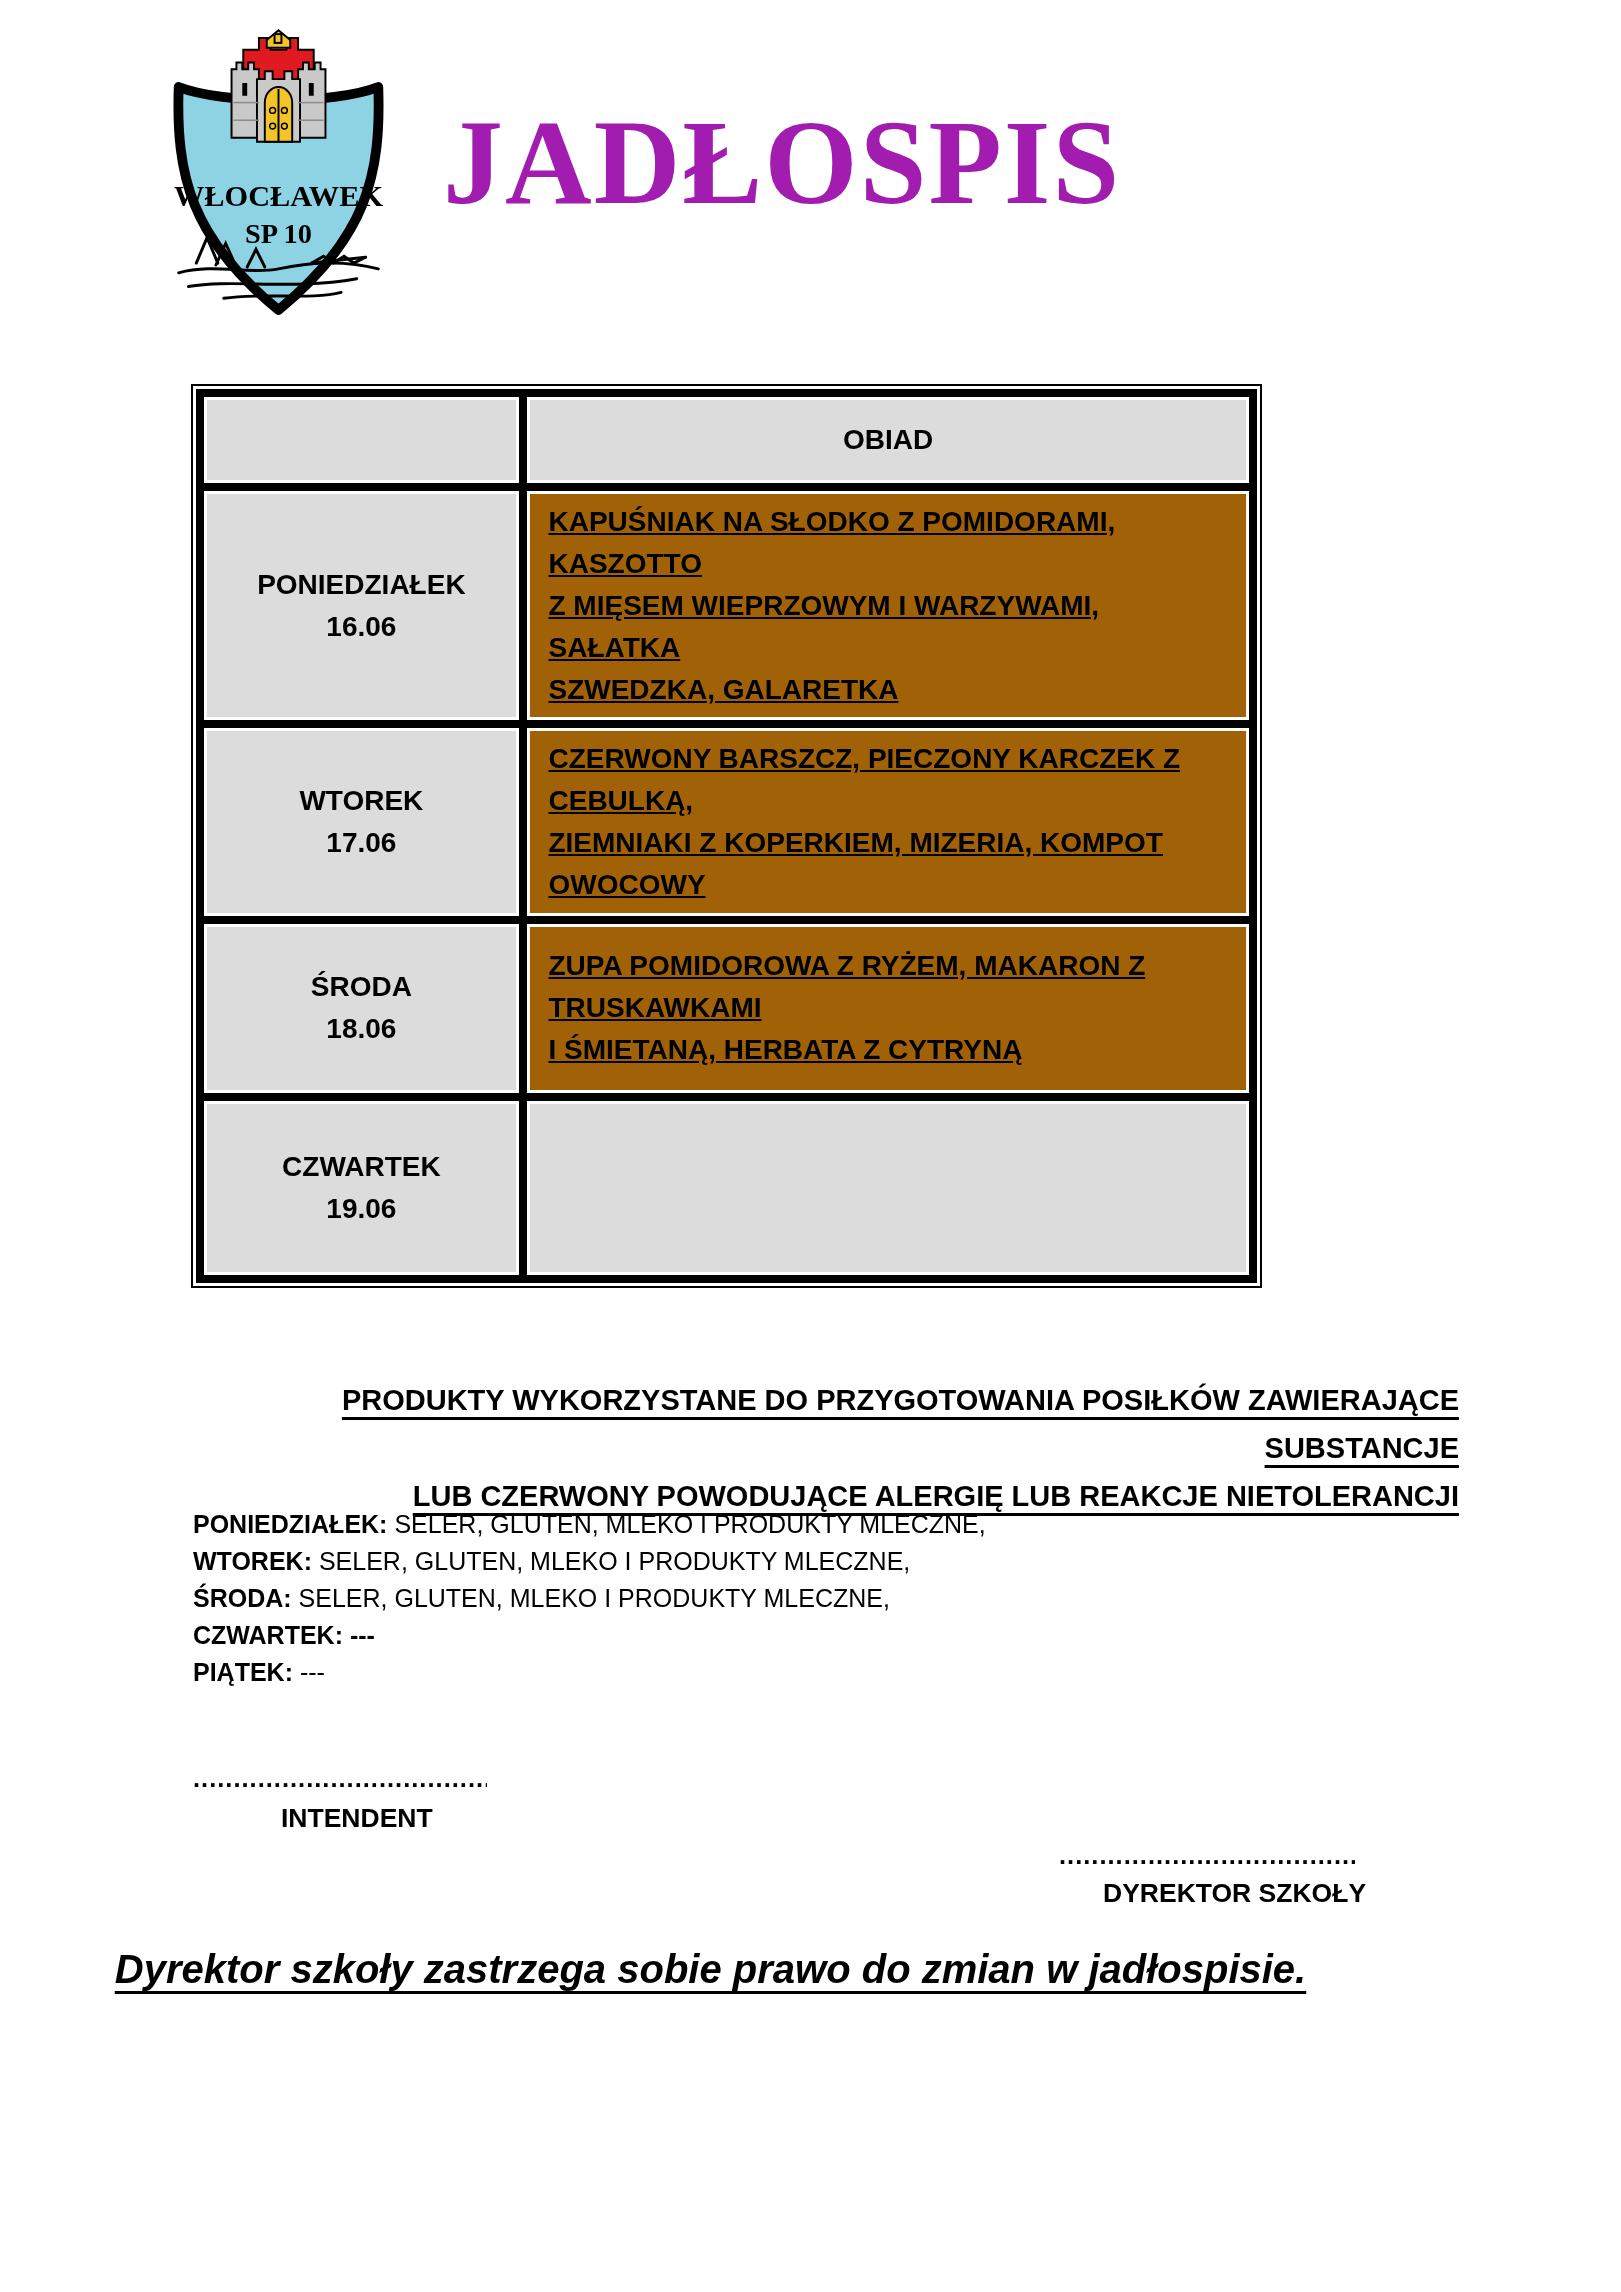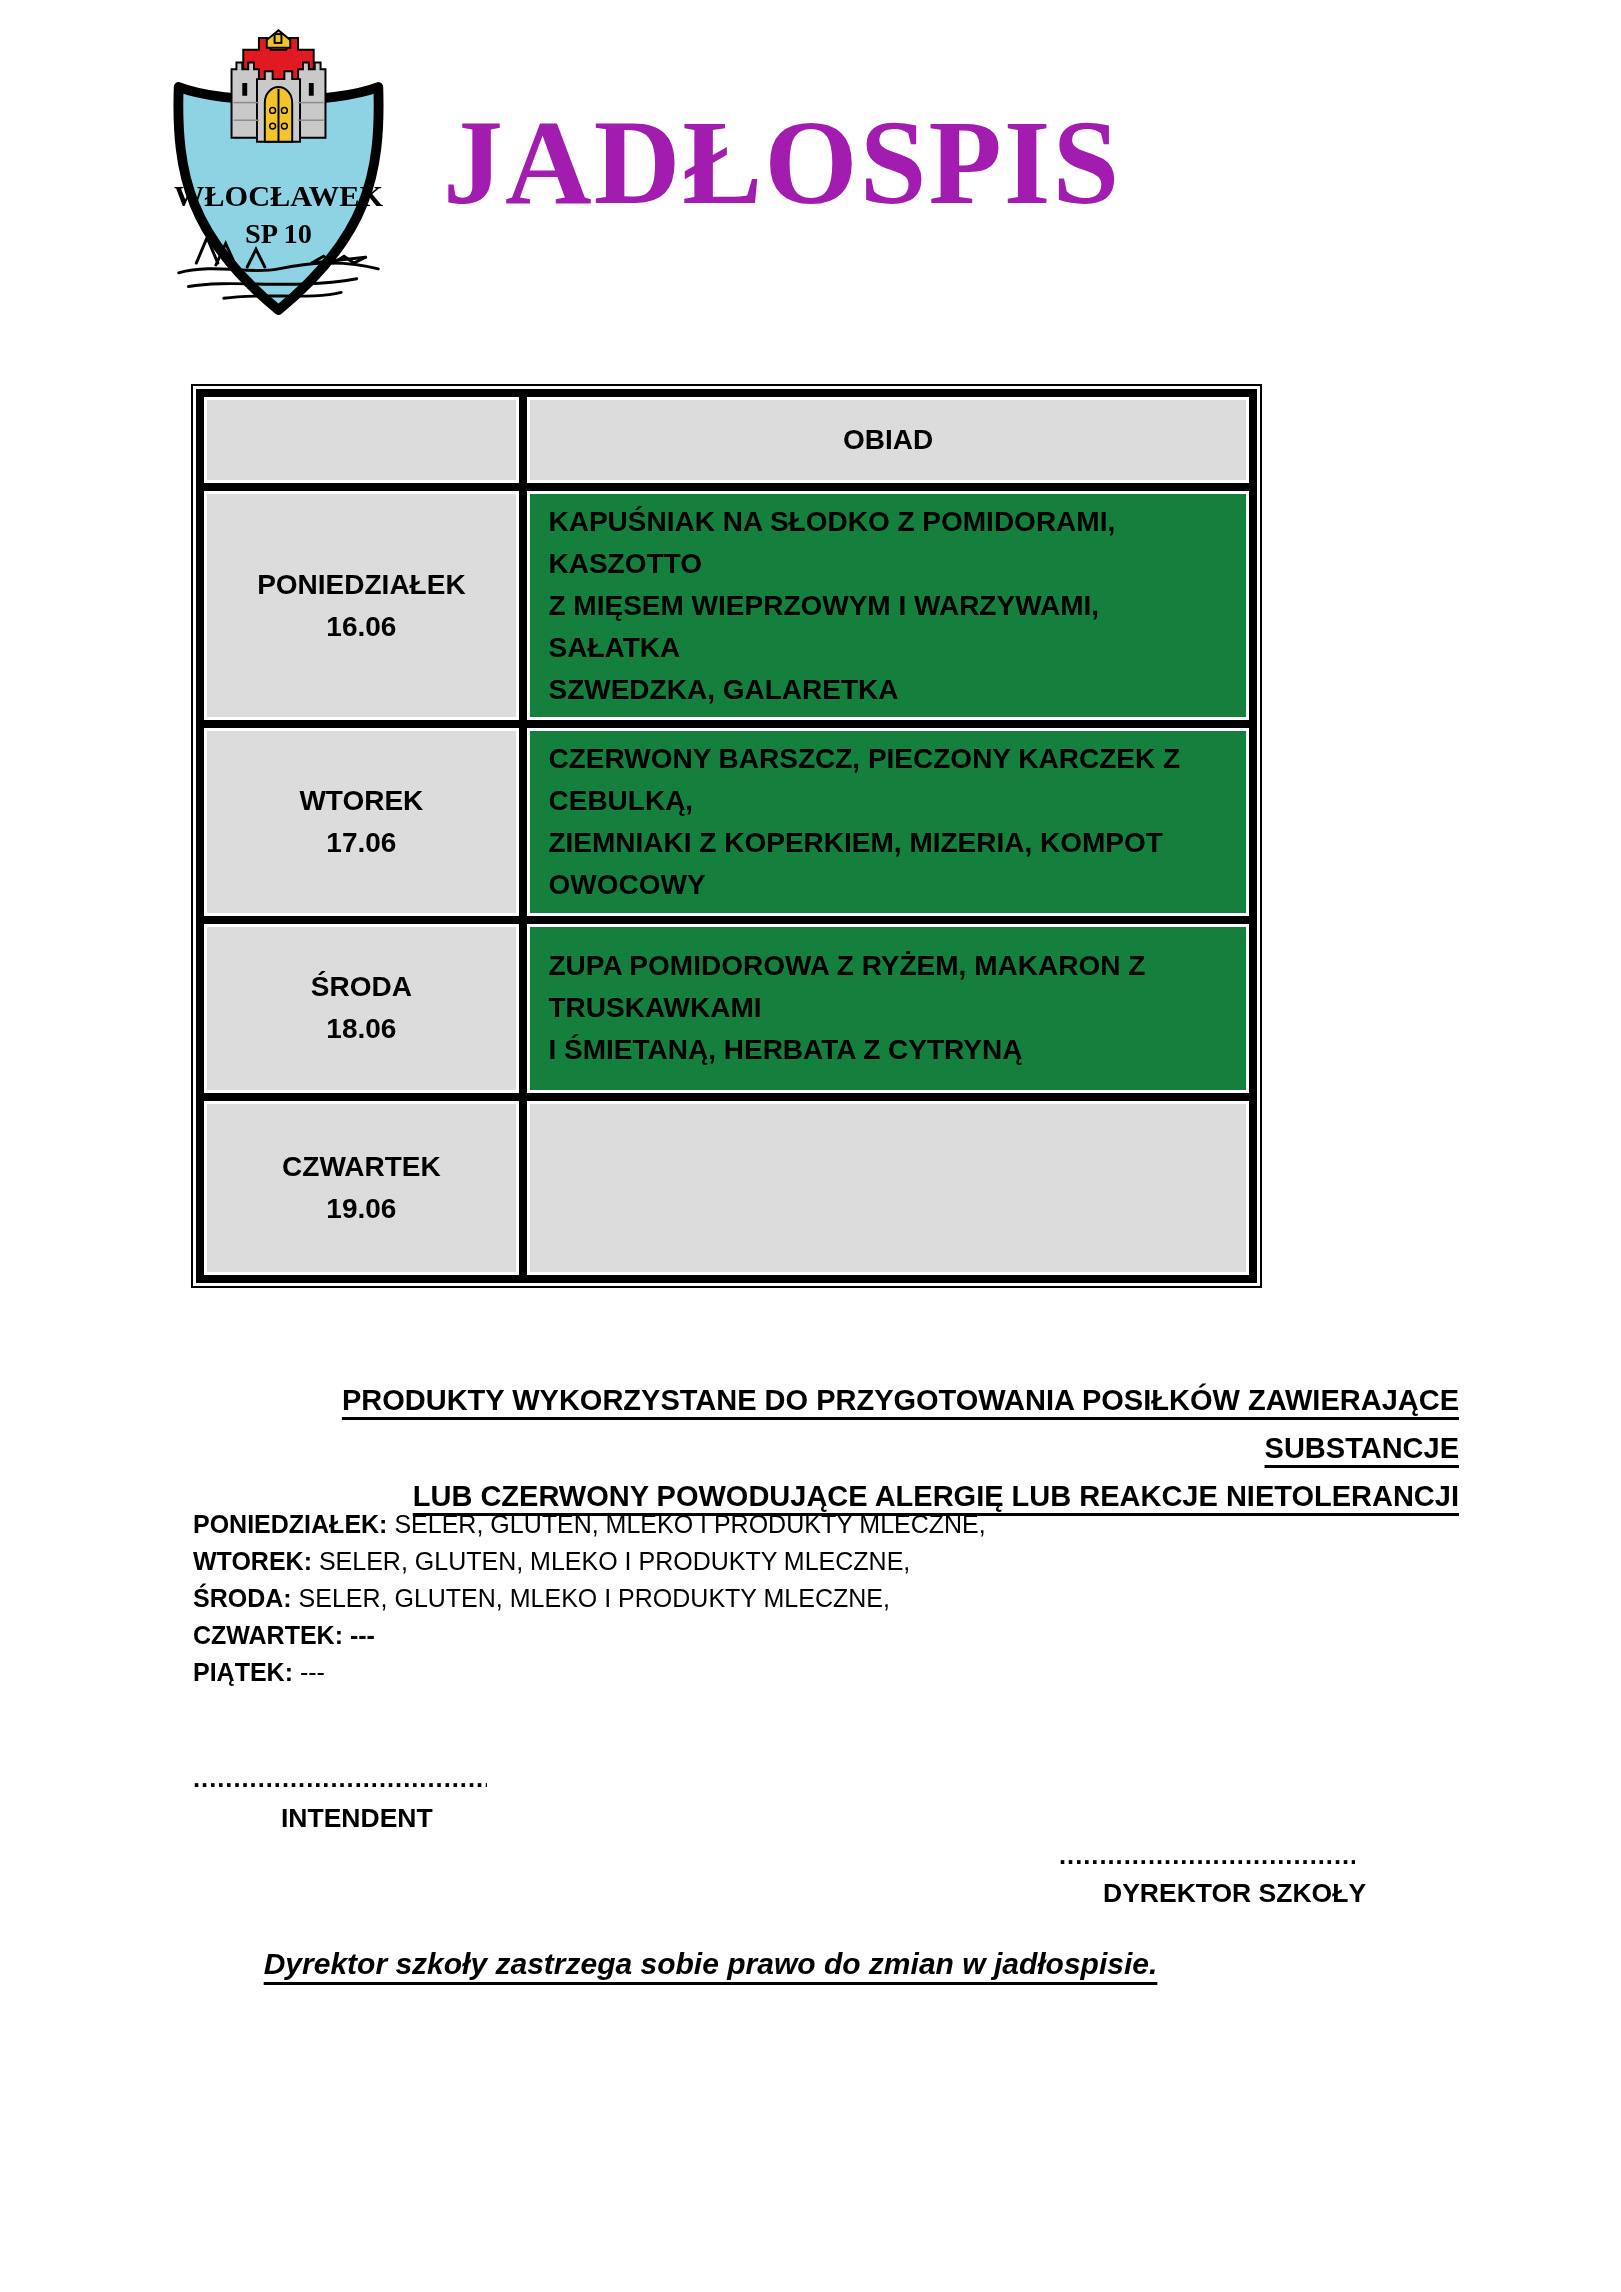--- a/index.html
+++ b/index.html
@@ -25,21 +25,21 @@
     border:2.9px solid #000;padding:2.9px;background:#fff;box-sizing:border-box;
   }
   table.menu{border-collapse:collapse;width:100%;table-layout:fixed;}
   table.menu td{
     border:8.8px solid #000;
     box-shadow:inset 0 0 0 2.9px #fff;
     vertical-align:middle;
     font-weight:bold;font-size:28px;line-height:1.5;
   }
   td.gray{background:#dcdcdc;}
-  td.white{background:#15803d;}
+  td.white{background:#a16207;text-decoration:underline;}
   col.day-col{width:323px;}
   .day-cell{text-align:center;white-space:pre-line;}
   .meal-cell{padding:9.8px 13.7px 9.8px 21.6px;white-space:pre-line;}
   .obiad-cell{text-align:center;}
   tr.hrow td{height:84px;}
   tr.r1 td{height:173px;}
   tr.r2 td{height:147px;}
   tr.r3 td{height:149px;}
   tr.r4 td{height:155px;}
   tr.r5 td{height:161px;}
@@ -62,21 +62,21 @@
     white-space:nowrap;overflow:hidden;font-weight:bold;
   }
   .dots-intendent{left:193px;top:1764px;width:294px;}
   .dots-dyrektor{left:1059px;top:1841px;width:296px;}
   .sig-title{position:absolute;font-size:26.5px;font-weight:bold;}
   .sig-intendent{left:281px;top:1803px;}
   .sig-dyrektor{left:1103px;top:1878px;}
   
   .footer-note{
     position:absolute;left:0;top:1947px;width:1421px;text-align:center;
-    font-size:30px;font-weight:bold;font-style:italic;
+    font-size:40px;font-weight:bold;font-style:italic;
     text-decoration:underline;text-underline-offset:7.8px;text-decoration-thickness:2.9px;
   }
 </style>
 </head>
 <body>
 
 <div class="page">
 
   <svg class="crest" viewBox="0 0 232 304" xmlns="http://www.w3.org/2000/svg">
 

